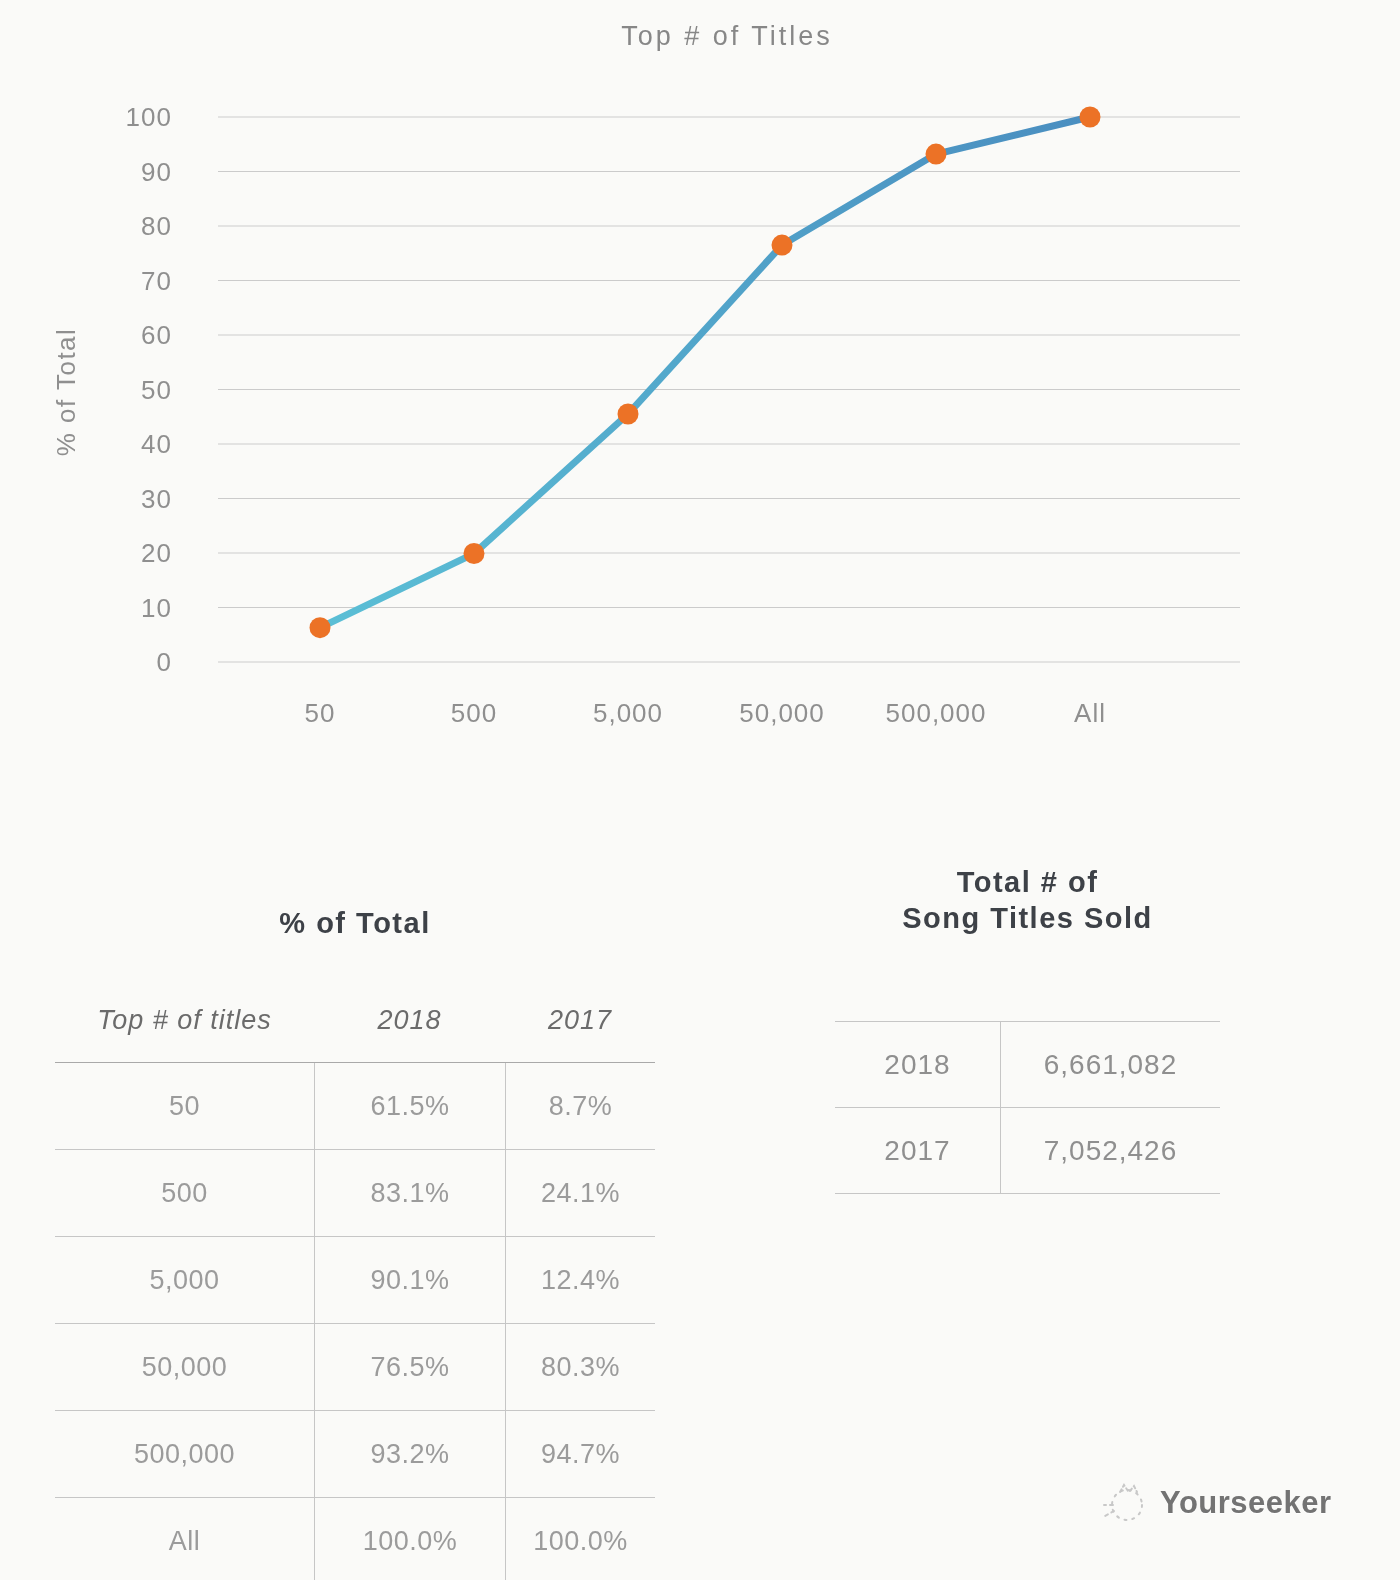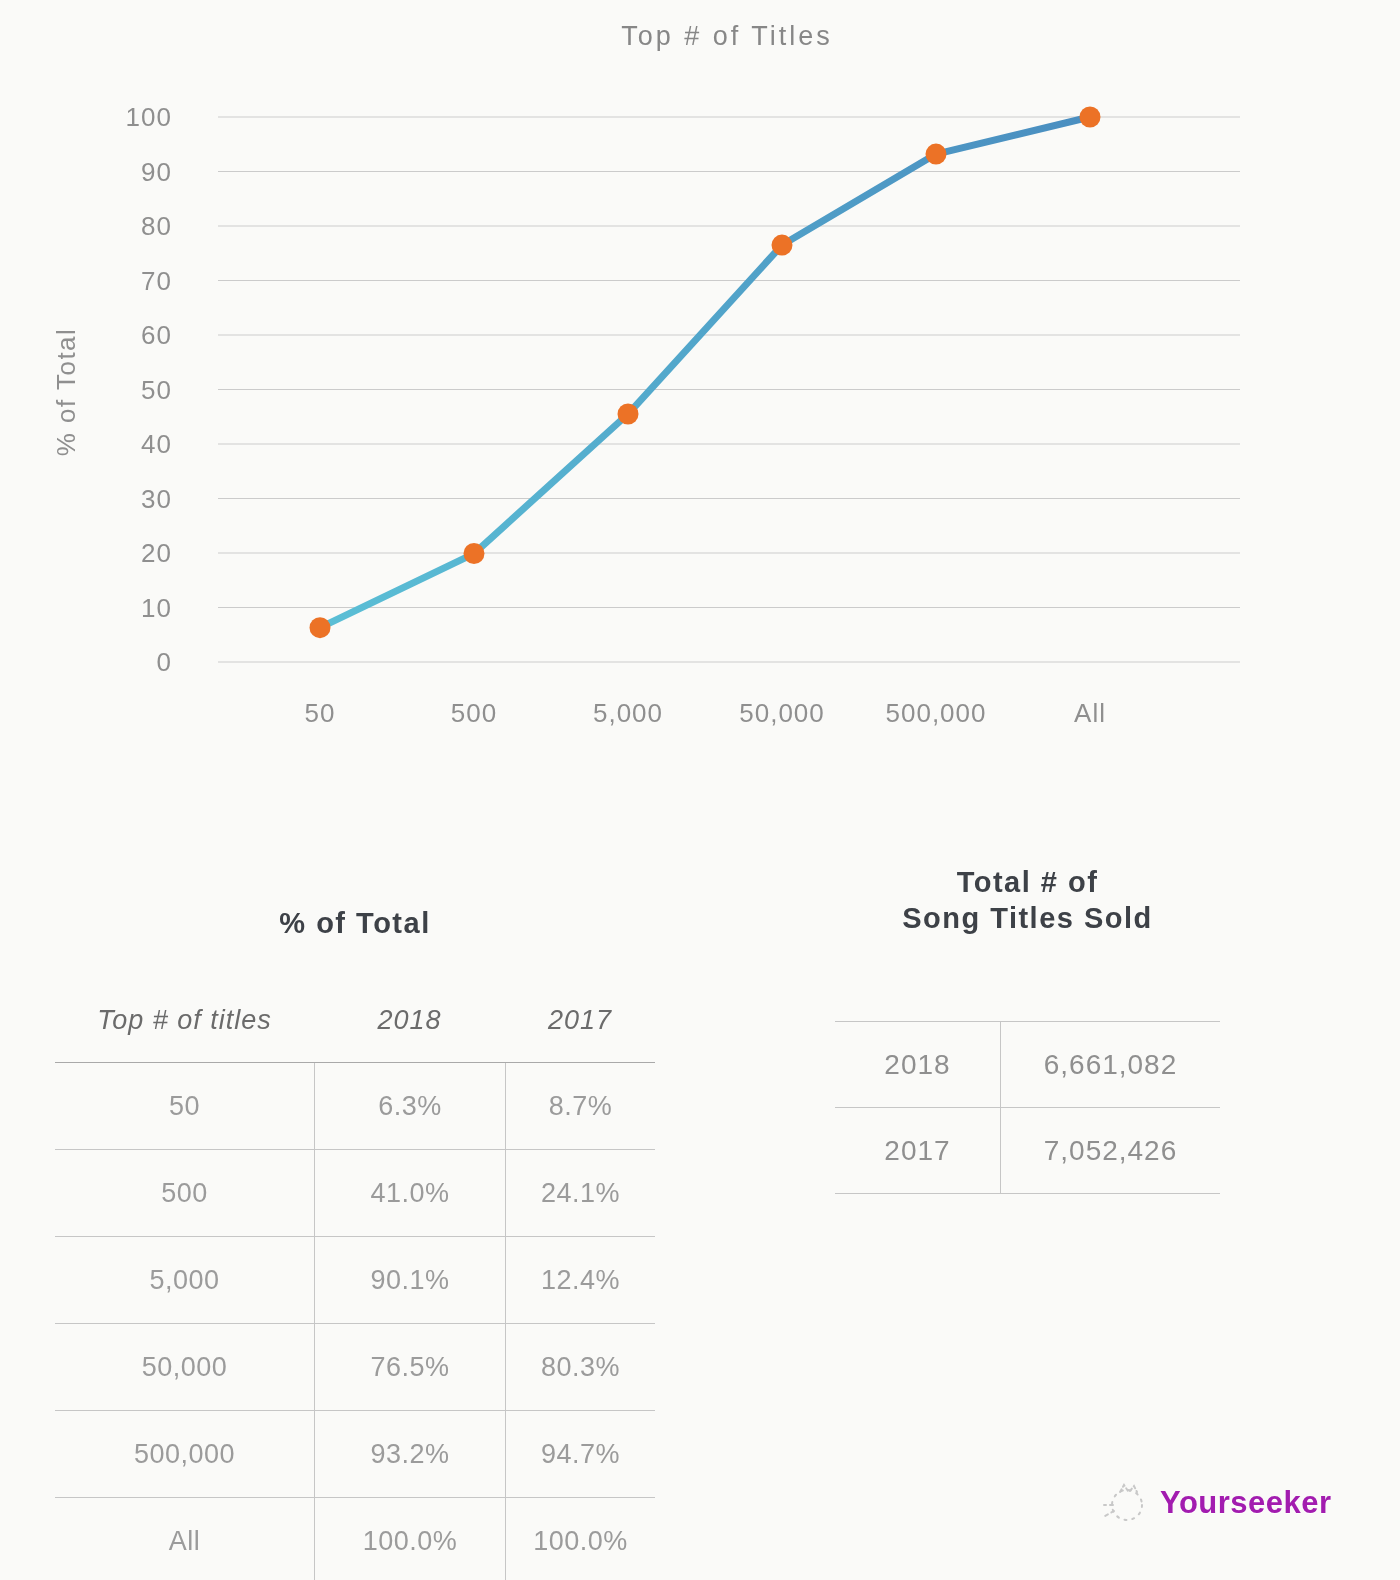--- a/index.html
+++ b/index.html
@@ -52,21 +52,21 @@
     display:flex;align-items:center;justify-content:center;
     font-size:28px;color:#8f8f8f;letter-spacing:1px;
   }
   .st-row .cell + .cell{border-left:1px solid #c6c6c6;}
   
   #watermark{
     left:1100px;top:1478px;display:flex;align-items:center;gap:10px;
     color:#c5c5c5;
   }
   #watermark .wm-text{
-    font-size:31px;font-weight:bold;letter-spacing:0.5px;color:#a21caf;
+    font-size:31px;font-weight:bold;letter-spacing:0.5px;color:#737373;
     text-shadow:0 1px 0 #ffffff;
   }
 </style>
 </head>
 <body>
 
 <div id="chart-wrap" class="abs">
   <svg id="chart-svg" width="1400" height="800" viewBox="0 0 1400 800">
     <defs>
       <linearGradient id="lineGrad" gradientUnits="userSpaceOnUse" x1="320" y1="662" x2="1090" y2="117">
@@ -125,26 +125,26 @@
 <div id="pt-table" class="abs">
   <h2 class="tbl-title">% of Total</h2>
   <div id="pt-head">
     <span>Top # of titles</span>
     <span>2018</span>
     <span>2017</span>
   </div>
   <div id="pt-body">
       <div class="pt-row">
         <div class="cell">50</div>
-        <div class="cell">6.3%</div>
+        <div class="cell">61.5%</div>
         <div class="cell">8.7%</div>
       </div>
       <div class="pt-row">
         <div class="cell">500</div>
-        <div class="cell">41.0%</div>
+        <div class="cell">83.1%</div>
         <div class="cell">24.1%</div>
       </div>
       <div class="pt-row">
         <div class="cell">5,000</div>
         <div class="cell">90.1%</div>
         <div class="cell">12.4%</div>
       </div>
       <div class="pt-row">
         <div class="cell">50,000</div>
         <div class="cell">76.5%</div>

